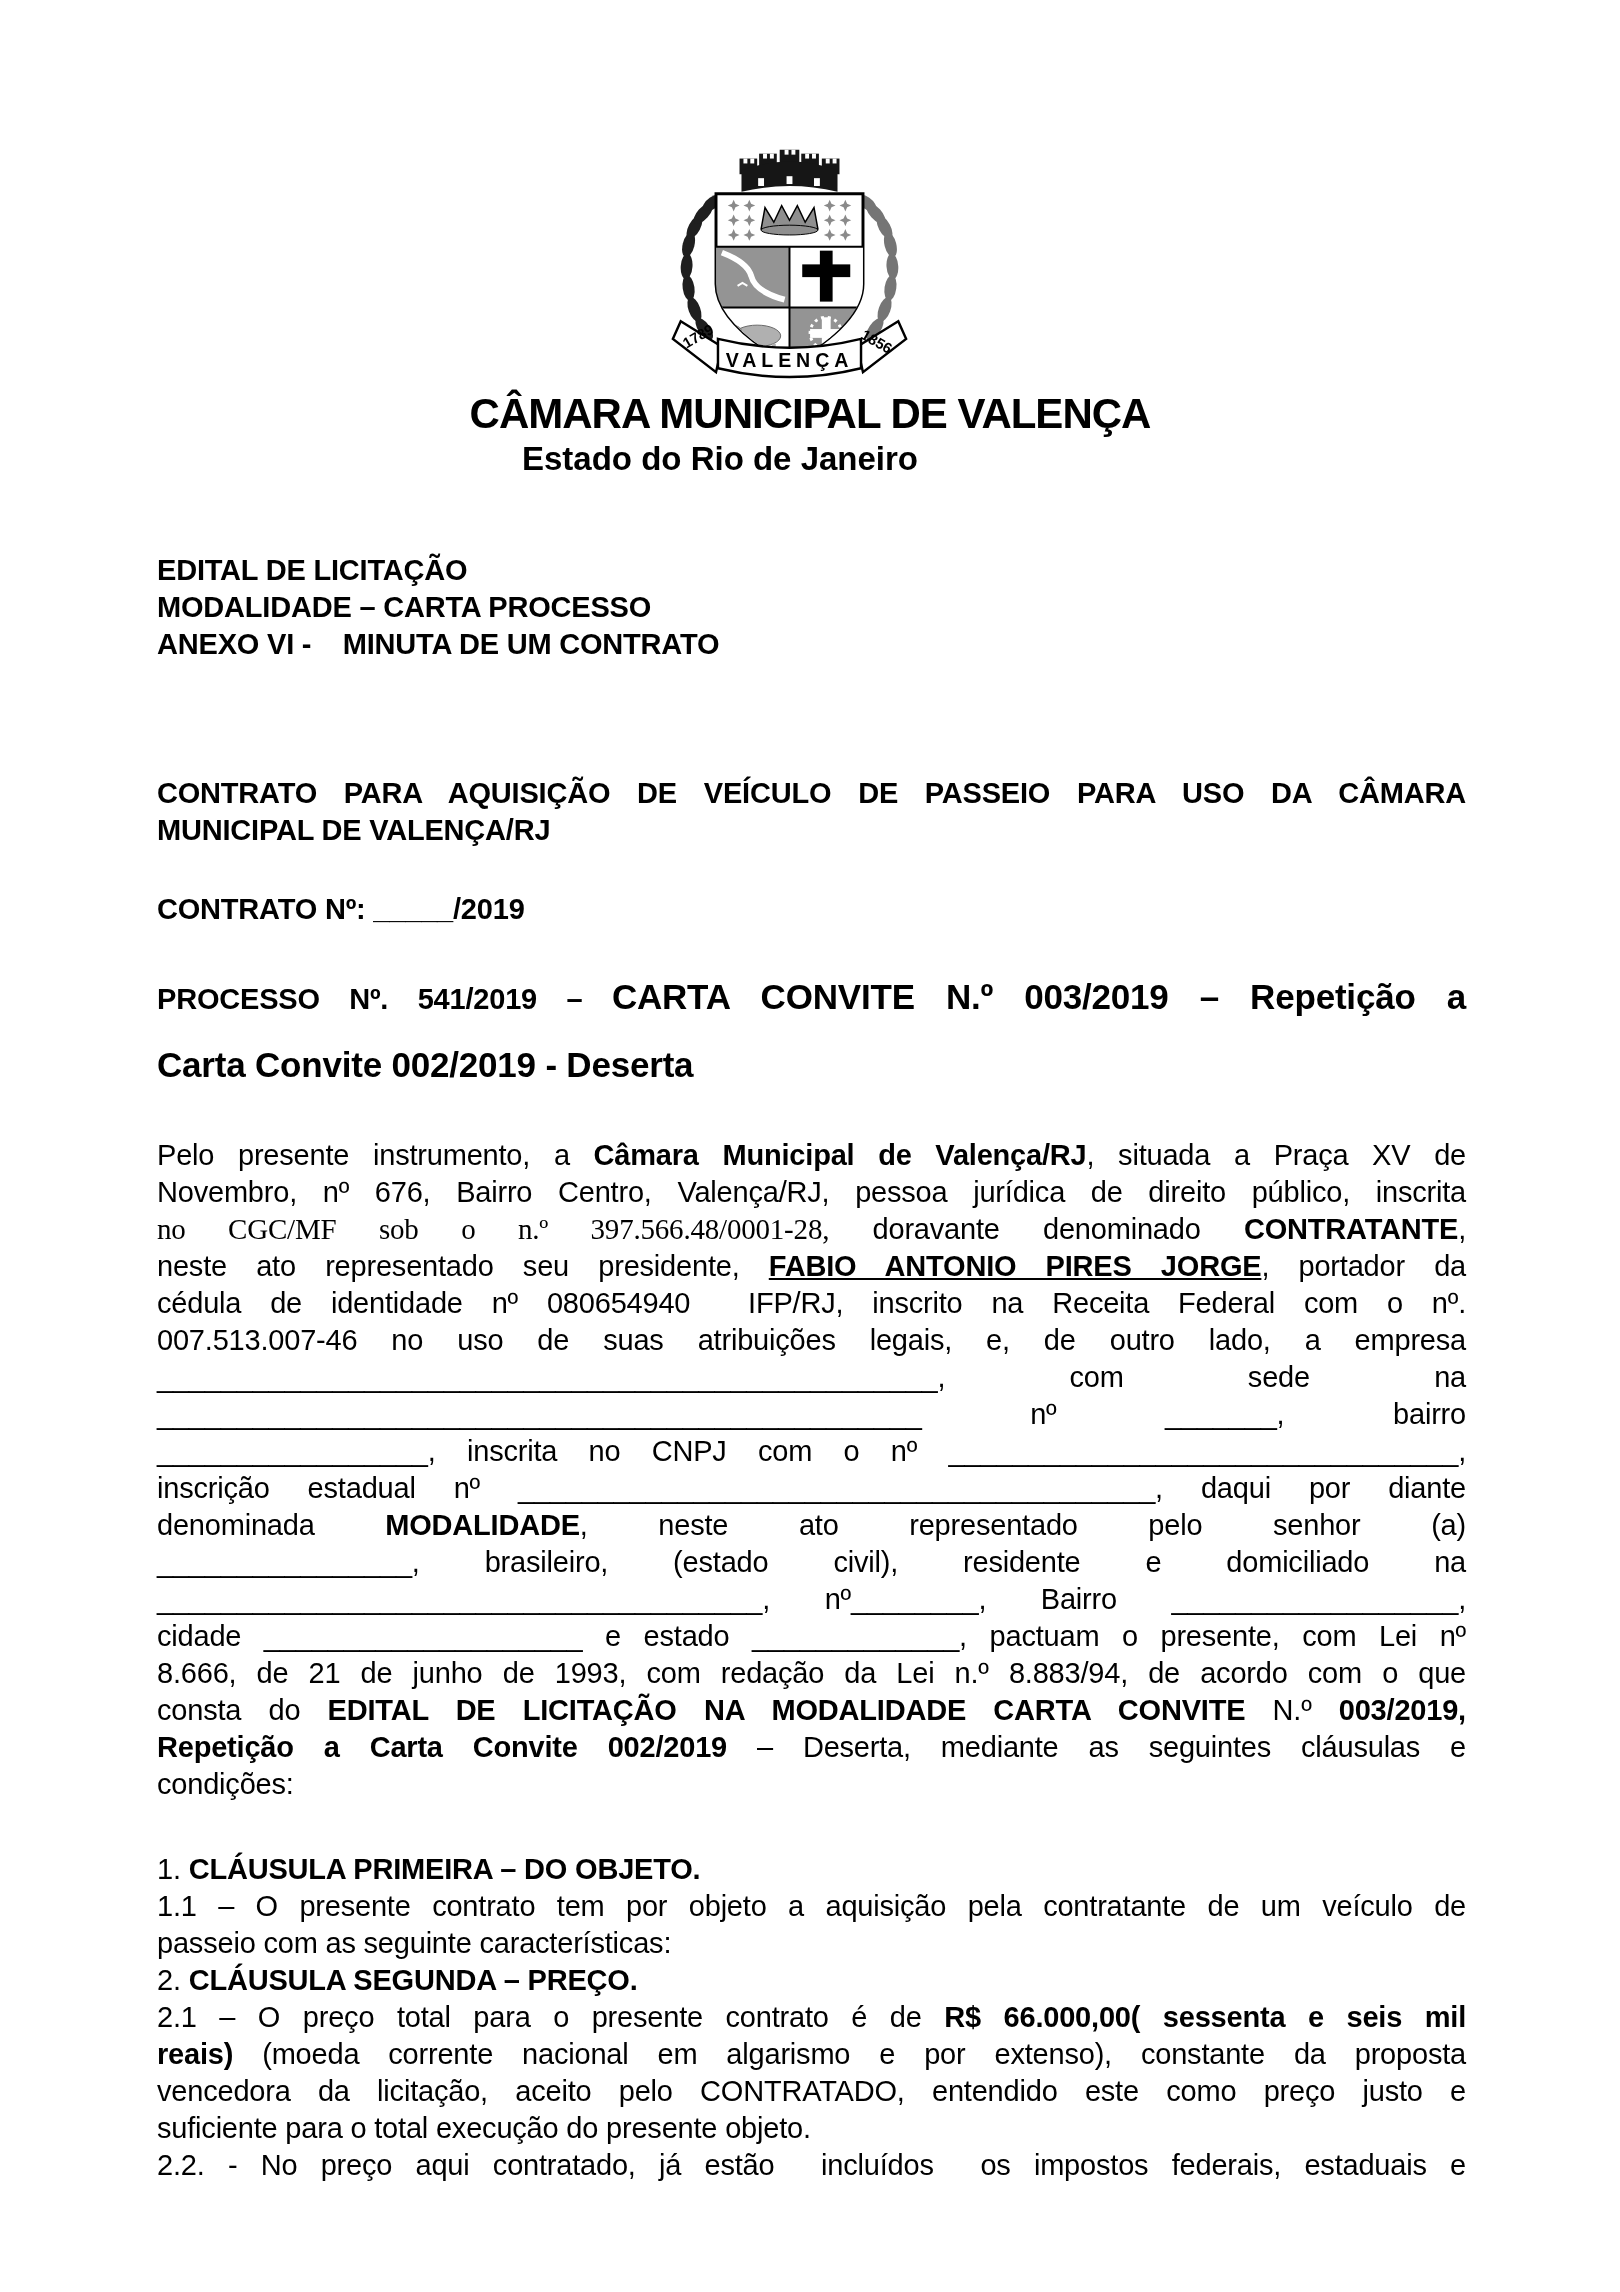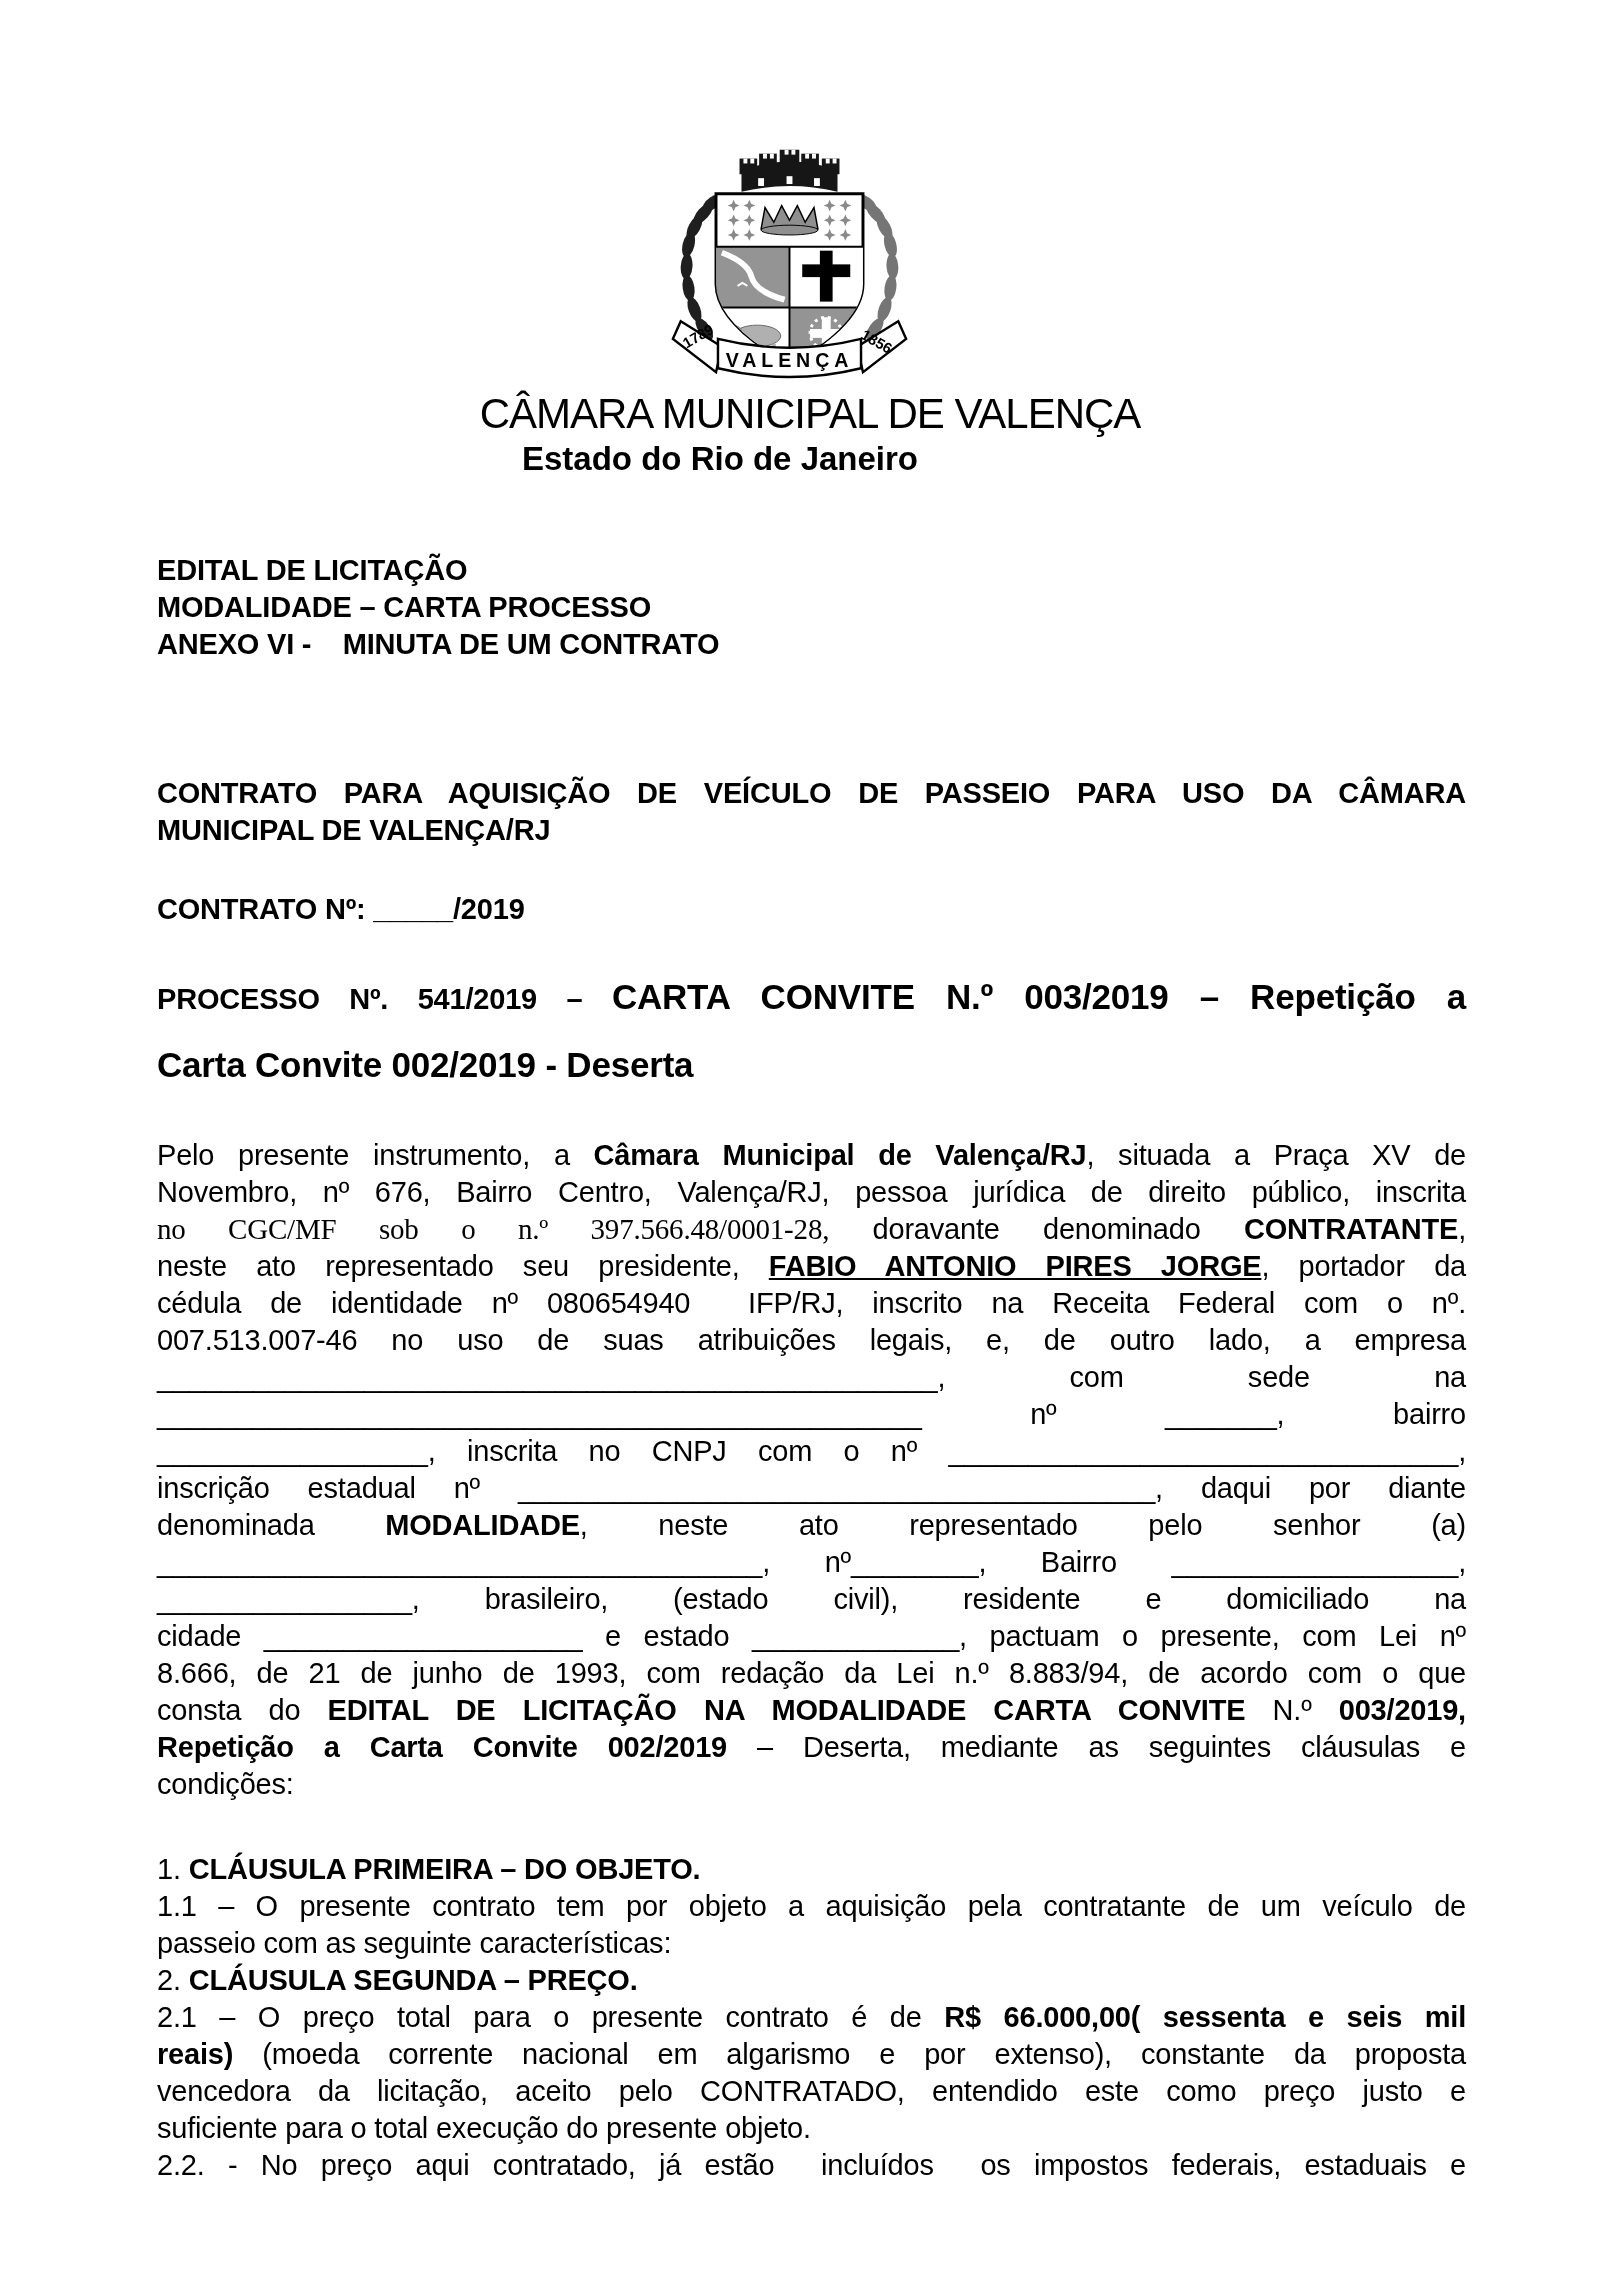--- a/index.html
+++ b/index.html
@@ -3,21 +3,21 @@
 <meta charset="utf-8">
 <style>
   html,body{margin:0;padding:0;background:#ffffff;}
   .page{
     position:relative;width:1620px;height:2293px;background:#fff;overflow:hidden;
     color:#000;font-family:"Liberation Sans","DejaVu Sans",sans-serif;
   }
   .crest{position:absolute;left:657px;top:137px;}
   .org-name{
     position:absolute;top:390px;left:0;width:1620px;text-align:center;
-    font-weight:normal;font-size:42px;letter-spacing:-1px;line-height:47px;
+    font-weight:bold;font-size:42px;letter-spacing:-1px;line-height:47px;
   }
   .org-subtitle{
     position:absolute;top:440px;left:0;width:1440px;text-align:center;
     font-weight:bold;font-size:33px;line-height:37px;
   }
   .block{position:absolute;left:157px;width:1309px;}
   .tline{
     font-size:29px;line-height:37px;letter-spacing:-0.2px;
     text-align:justify;white-space:normal;
   }
@@ -185,22 +185,22 @@
       <div class="tline just"><span>Novembro, nº 676, Bairro Centro, Valença/RJ, pessoa jurídica de direito público, inscrita</span></div>
       <div class="tline just"><span class="serif">no CGC/MF sob o n.º 397.566.48/0001-28,</span><span> doravante denominado </span><span class="bold">CONTRATANTE</span><span>,</span></div>
       <div class="tline just"><span>neste ato representado seu presidente, </span><span class="bold und">FABIO ANTONIO PIRES JORGE</span><span>, portador da</span></div>
       <div class="tline just"><span>cédula de identidade nº 080654940 &nbsp;IFP/RJ, inscrito na Receita Federal com o nº.</span></div>
       <div class="tline just"><span>007.513.007-46 no uso de suas atribuições legais, e, de outro lado, a empresa</span></div>
       <div class="tline just"><span>_________________________________________________, com sede na</span></div>
       <div class="tline just"><span>________________________________________________ nº _______, bairro</span></div>
       <div class="tline just"><span>_________________, inscrita no CNPJ com o nº ________________________________,</span></div>
       <div class="tline just"><span>inscrição estadual nº ________________________________________, daqui por diante</span></div>
       <div class="tline just"><span>denominada </span><span class="bold">MODALIDADE</span><span>, neste ato representado pelo senhor (a)</span></div>
+      <div class="tline just"><span>________________, brasileiro, (estado civil), residente e domiciliado na</span></div>
       <div class="tline just"><span>______________________________________, nº________, Bairro __________________,</span></div>
-      <div class="tline just"><span>________________, brasileiro, (estado civil), residente e domiciliado na</span></div>
       <div class="tline just"><span>cidade ____________________ e estado _____________, pactuam o presente, com Lei nº</span></div>
       <div class="tline just"><span>8.666, de 21 de junho de 1993, com redação da Lei n.º 8.883/94, de acordo com o que</span></div>
       <div class="tline just"><span>consta do </span><span class="bold">EDITAL DE LICITAÇÃO NA MODALIDADE CARTA CONVITE</span><span> N.º </span><span class="bold">003/2019,</span></div>
       <div class="tline just"><span class="bold">Repetição a Carta Convite 002/2019</span><span> – Deserta, mediante as seguintes cláusulas e</span></div>
       <div class="tline"><span>condições:</span></div>
     </div>
   <div class="block clauses">
       <div class="tline"><span>1. </span><span class="bold">CLÁUSULA PRIMEIRA – DO OBJETO.</span></div>
       <div class="tline just"><span>1.1 – O presente contrato tem por objeto a aquisição pela contratante de um veículo de</span></div>
       <div class="tline"><span>passeio com as seguinte características:</span></div>

